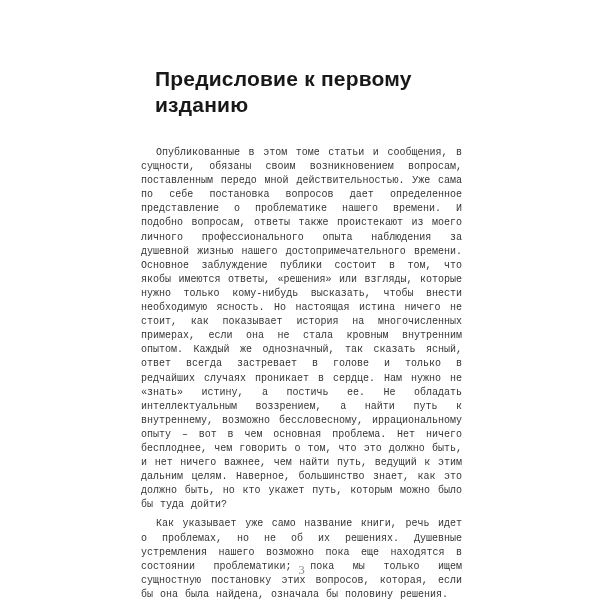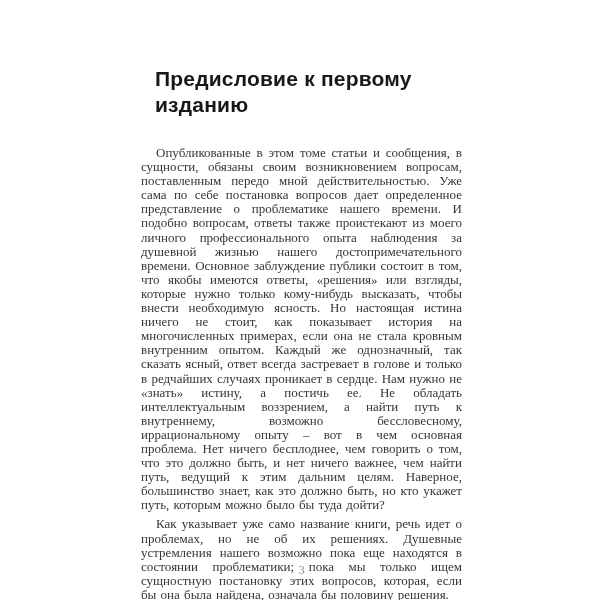--- a/index.html
+++ b/index.html
@@ -30,22 +30,22 @@
     margin: 0 0 28px 14px;
     font-family: "Liberation Sans", "DejaVu Sans", sans-serif;
     font-weight: 700;
     font-size: 21px;
     line-height: 26px;
     letter-spacing: 0.2px;
     color: #181818;
   }
   .body-text p {
     margin: 0;
-    font-family: Liberation Serif, serif;
-    font-size: 13px;
+    font-family: Liberation Mono, monospace;
+    font-size: 10px;
     line-height: 14.1px;
     color: #353535;
     text-align: justify;
     text-indent: 15px;
     word-spacing: 1px;
   }
   .body-text p + p {
     margin-top: 5px;
   }
   .page-number {

